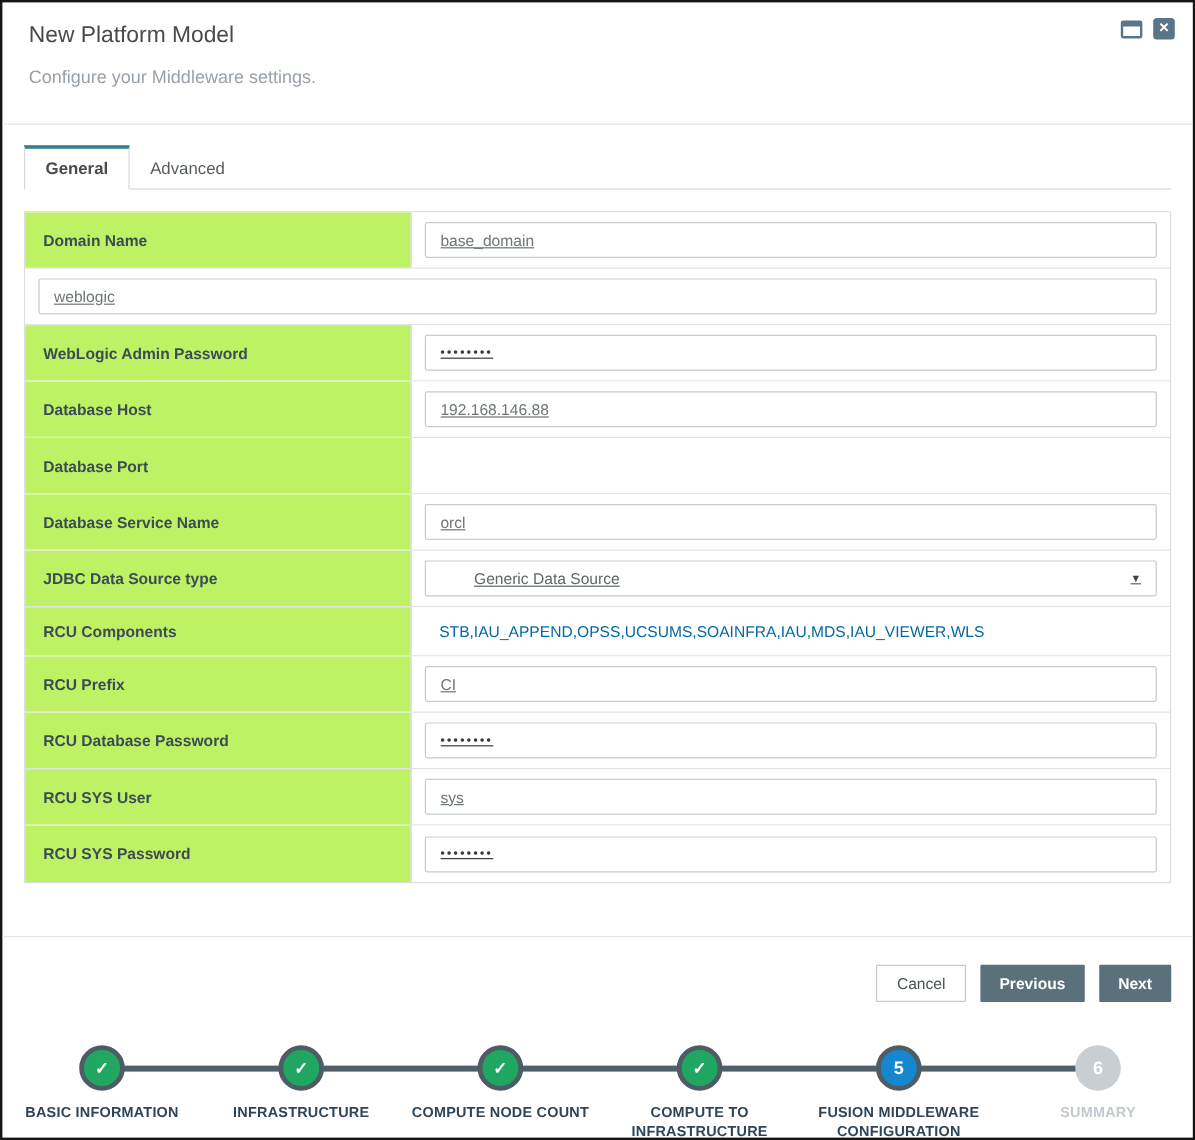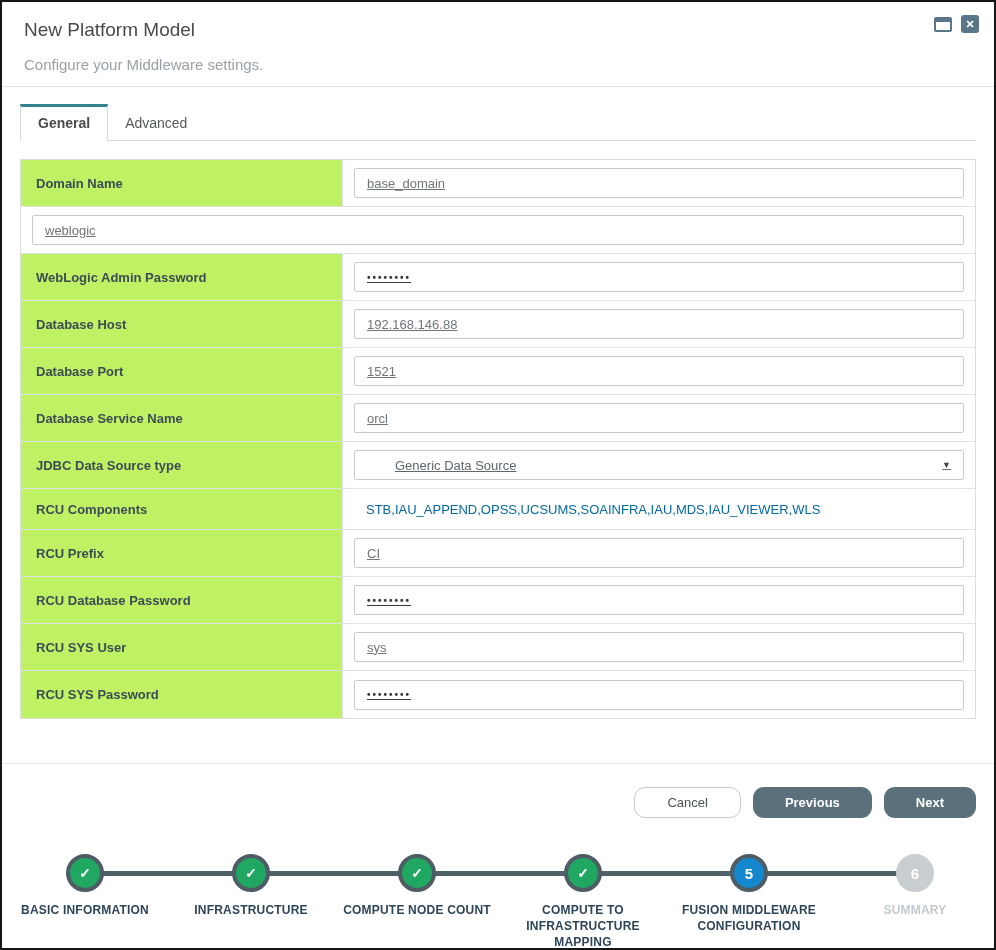--- a/index.html
+++ b/index.html
@@ -8,21 +8,21 @@
 
   .dialog {
     width: 996px; height: 950px;
     border: 2px solid #161616;
     background: #fff;
     overflow: hidden;
     position: relative;
   }
 
   
-  .header { position: relative; padding: 17px 20px 13px 22px; border-bottom: 1px solid #e3e5e7; }
+  .header { position: relative; padding: 17px 20px 30px 22px; border-bottom: 1px solid #e3e5e7; }
   .title { font-size: 19px; font-weight: 400; color: #4a4a4a; }
   .subtitle { margin-top: 15px; font-size: 15px; color: #99a1a8; }
   .win-controls { position: absolute; top: 13px; right: 15px; display: flex; gap: 9px; align-items: center; }
   .win-btn { background: none; border: none; cursor: pointer; padding: 0; display: flex; align-items: center; }
   .maximize-glyph { display: inline-block; width: 18px; height: 15px; border: 2px solid #587687; border-top-width: 5px; border-radius: 2px; background: #fff; }
   .close-box { display: inline-flex; width: 18px; height: 18px; background: #587687; border-radius: 3px; color: #fff; font-size: 11px; font-weight: bold; align-items: center; justify-content: center; line-height: 1; }
 
   
   .tabbar { margin: 17px 18px 0 18px; display: flex; border-bottom: 1px solid #d5d9dc; }
   .tab { padding: 10px 17px 9px 17px; font-size: 14px; color: #565b60; cursor: pointer; background: transparent; border: none; }
@@ -52,21 +52,21 @@
     background: #fff; font-family: "Liberation Sans", sans-serif; text-decoration: underline;
   }
   .text-input.password { font-size: 10px; letter-spacing: 2px; color: #3a3a3a; font-weight: bold; }
   .select-box { display: flex; align-items: center; justify-content: space-between; color: #5f666c; cursor: pointer; padding-left: 40px; }
   .select-arrow { font-size: 9px; color: #444; }
   .static-value { font-size: 13px; color: #0369a1; padding-left: 12px; }
 
   
   .footer-divider { margin-top: 44px; border-top: 1px solid #e6e8ea; }
   .footer { padding: 23px 18px 0 18px; display: flex; justify-content: flex-end; gap: 12px; }
-  .btn { height: 31px; padding: 0 32px; font-size: 13px; border-radius: 11px; cursor: pointer; font-family: "Liberation Sans", sans-serif; }
+  .btn { height: 31px; padding: 0 16px; font-size: 13px; border-radius: 1px; cursor: pointer; font-family: "Liberation Sans", sans-serif; }
   .btn.secondary { background: #fff; border: 1px solid #c6cacd; color: #4b5257; }
   .btn.primary { background: #5a717b; border: none; color: #fff; font-weight: 600; }
 
   
   .stepper { position: relative; margin-top: 36px; }
   .step-line { position: absolute; left: 83px; width: 830px; top: 17px; height: 5px; background: #4f6068; z-index: 0; }
   .steps { display: flex; position: relative; z-index: 1; }
   .step { width: 166px; flex: 0 0 166px; display: flex; flex-direction: column; align-items: center; }
   .circle {
     width: 38px; height: 38px; border-radius: 50%;
@@ -130,23 +130,20 @@
 
     <div class="row">
       <div class="row-label">Database Host</div>
       <div class="row-control">
         <input class="text-input" type="text" value="192.168.146.88" style="">
       </div>
     </div>
 
     <div class="row">
       <div class="row-label">Database Port</div>
-      <div class="row-control">
-        <input class="text-input" type="text" value="1521" style="">
-      </div>
     </div>
 
     <div class="row">
       <div class="row-label">Database Service Name</div>
       <div class="row-control">
         <input class="text-input" type="text" value="orcl" style="">
       </div>
     </div>
 
     <div class="row">

